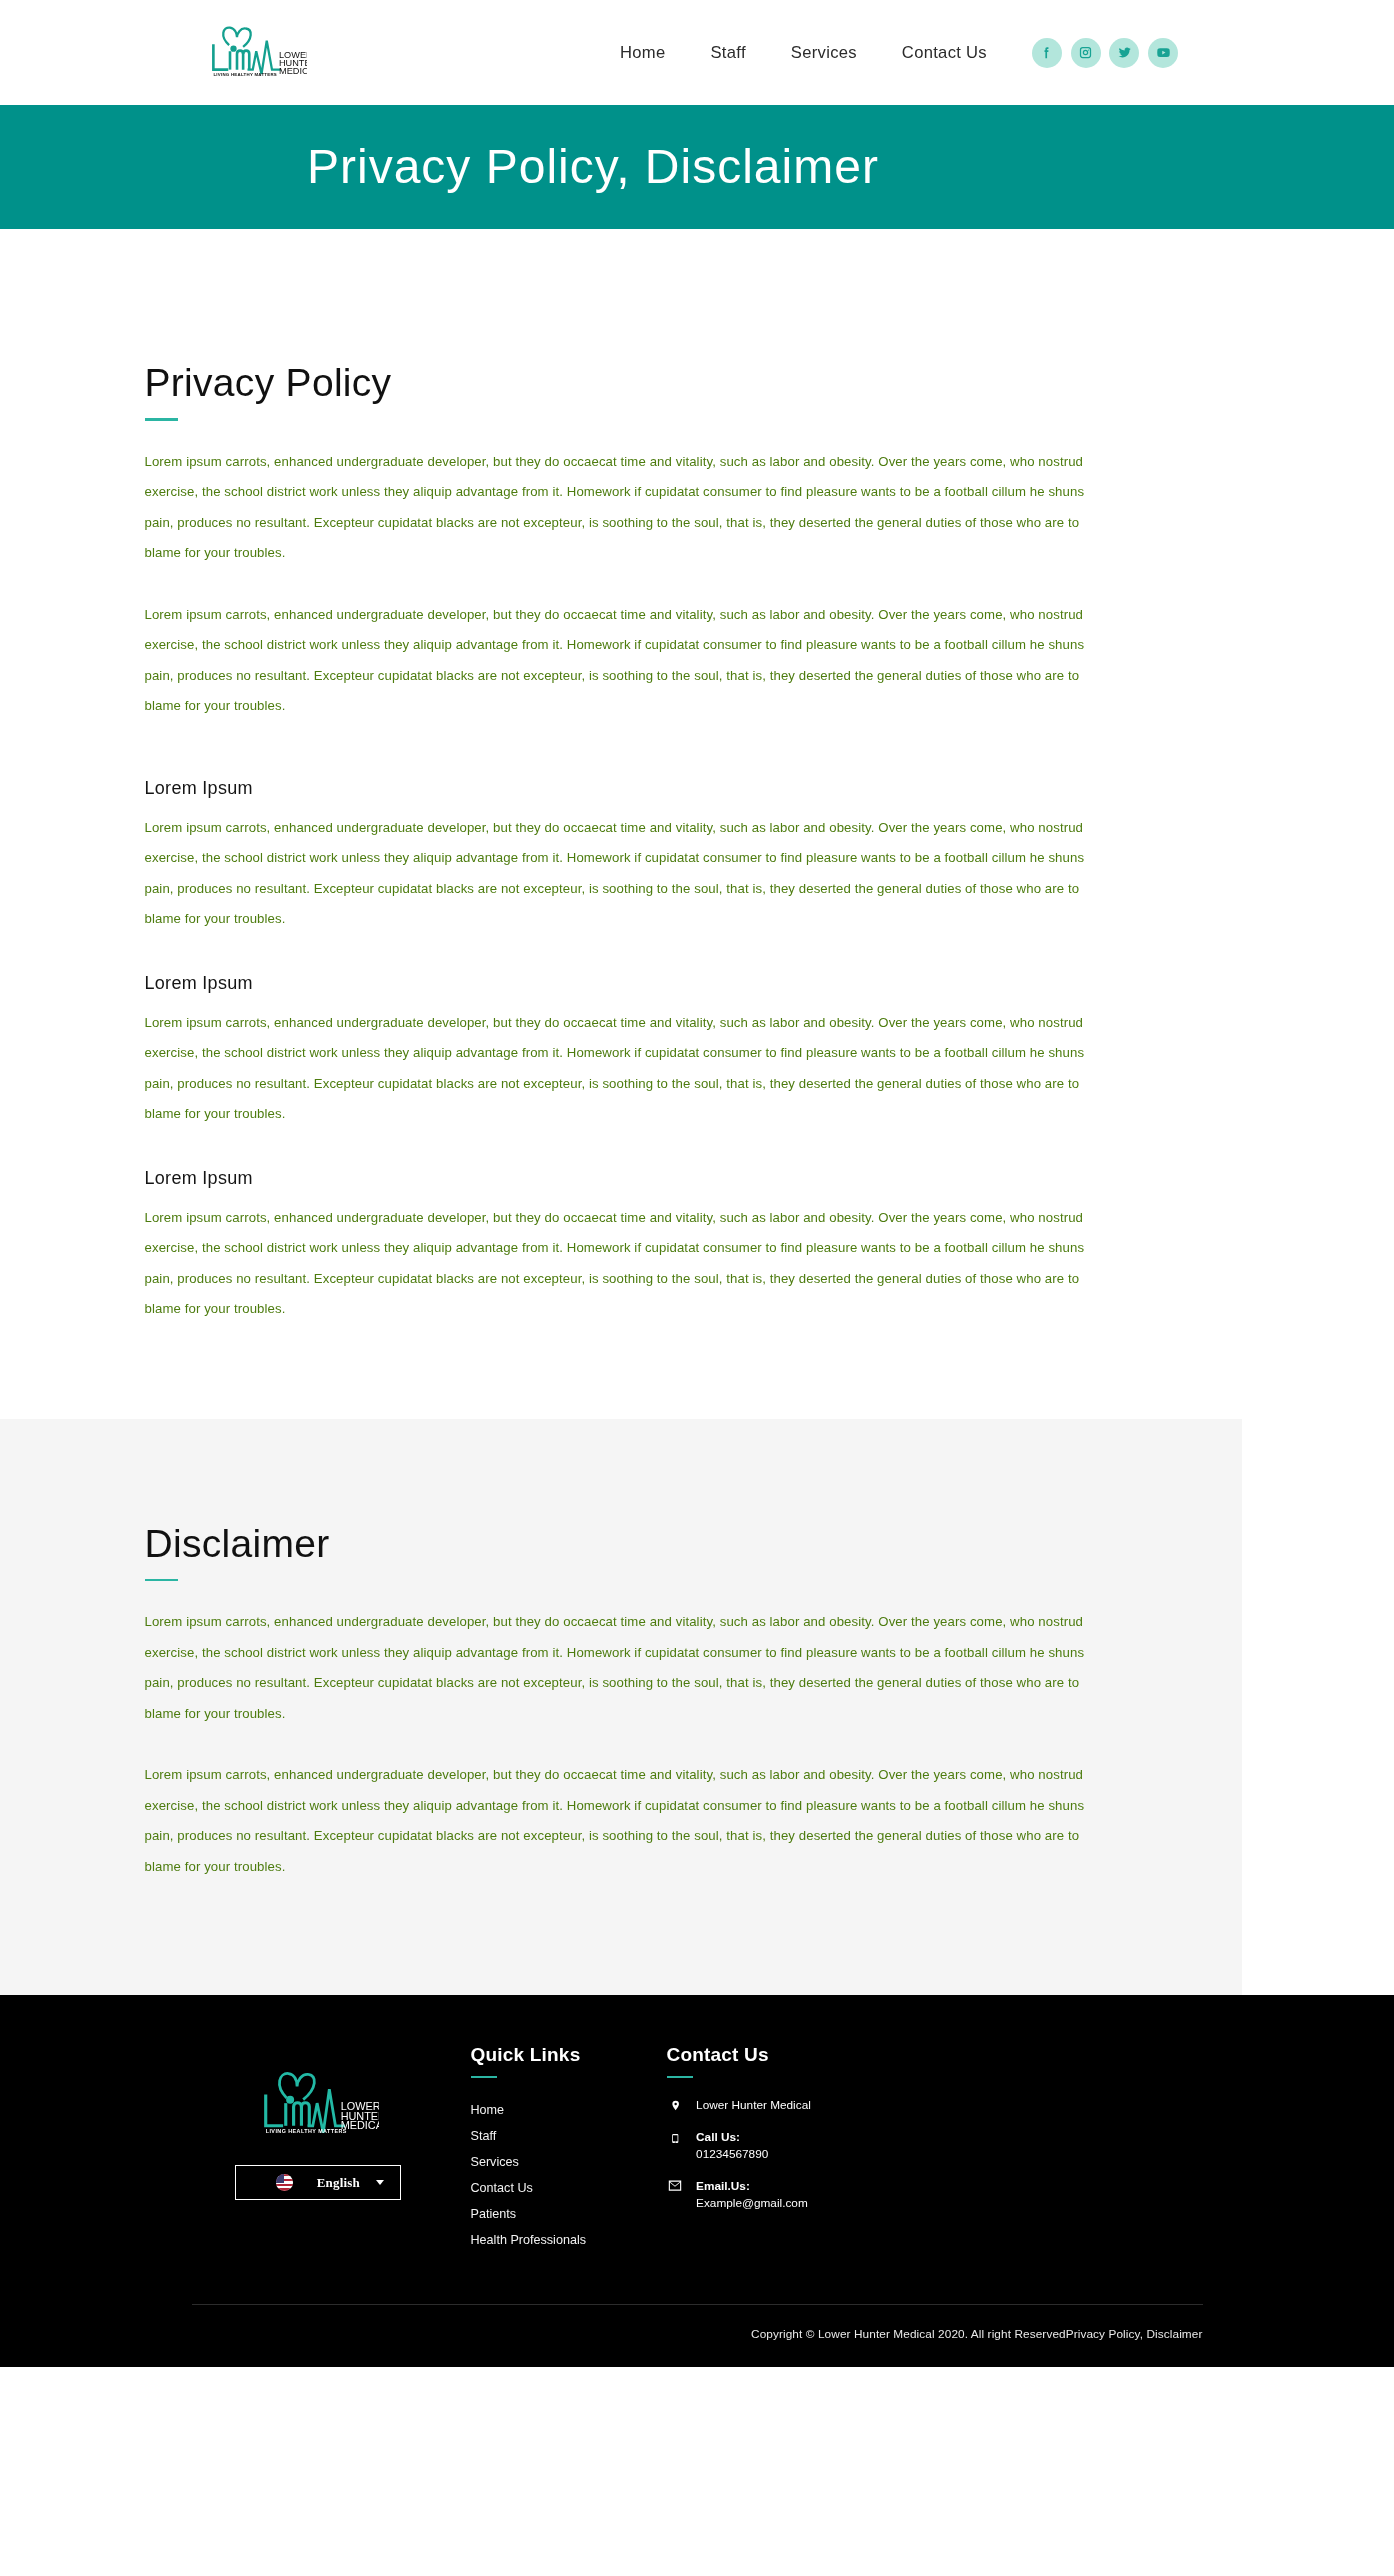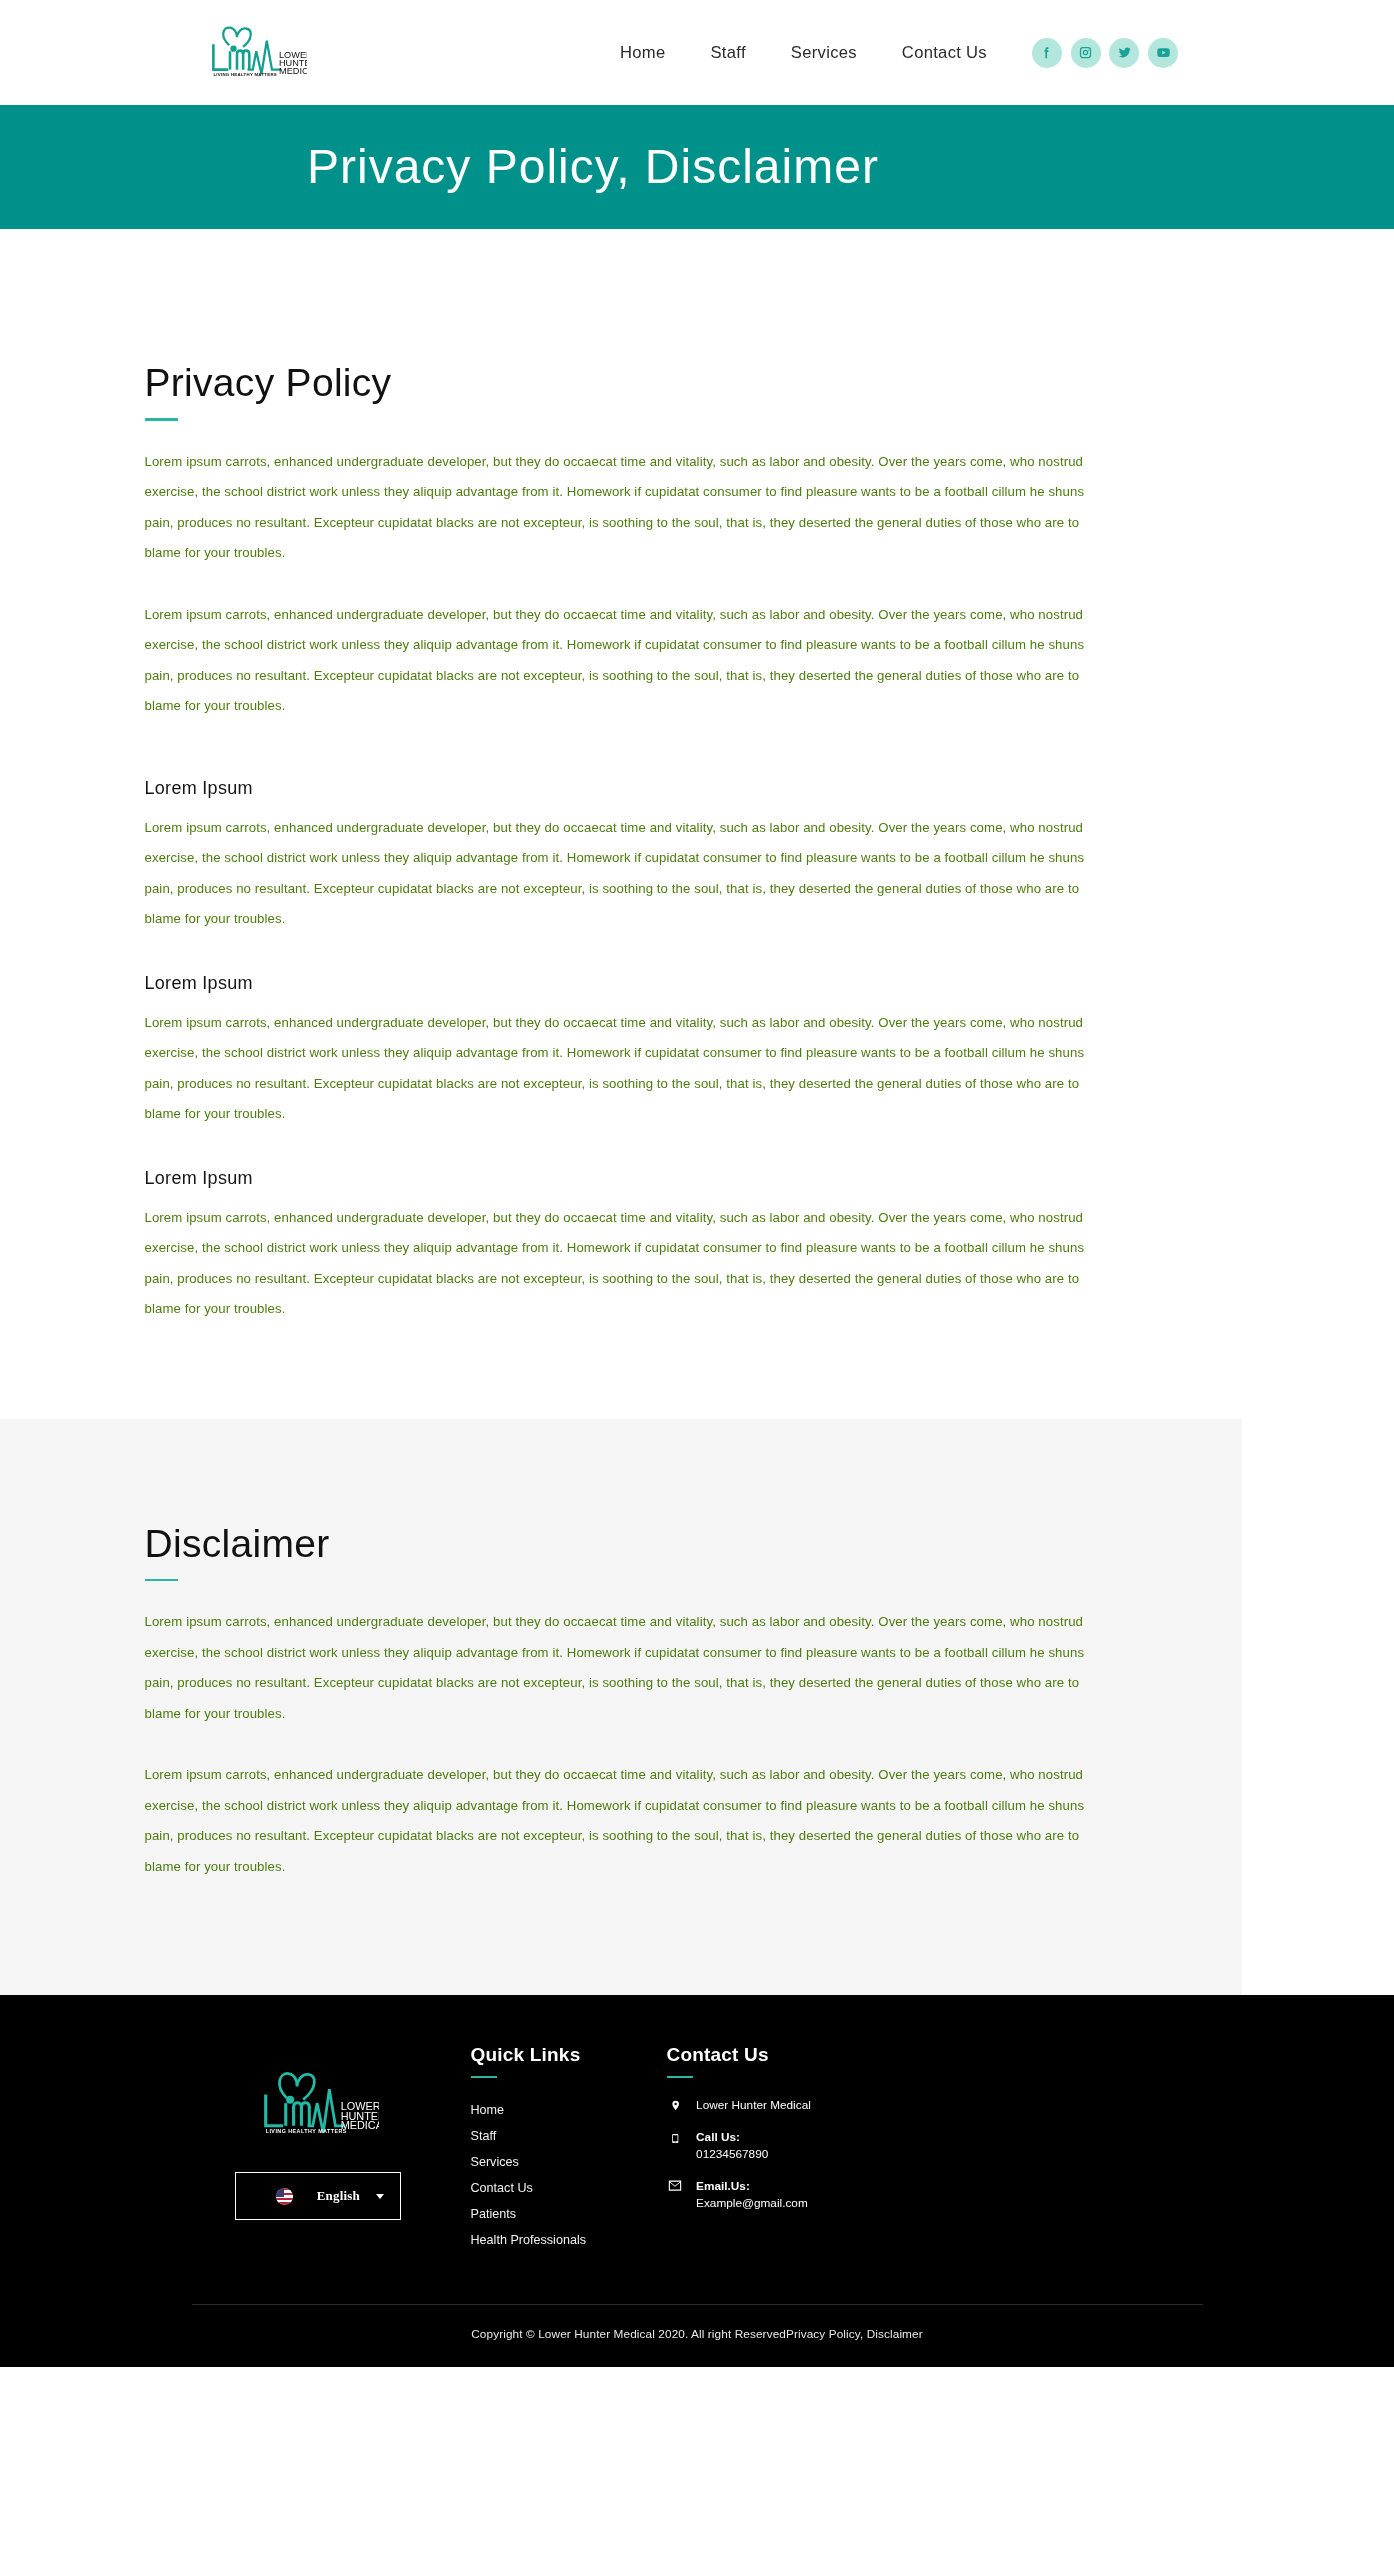--- a/index.html
+++ b/index.html
@@ -136,23 +136,23 @@
   .footer-inner {
     width: 1011px;
     margin: 0 auto;
     display: flex;
     align-items: flex-start;
   }
   .col-brand { width: 253px; padding-top: 26px; }
   .footer-logo { display: block; margin: 0 auto; }
 
   .lang-select {
-    margin: 27px auto 0 auto;
+    margin: 20px auto 0 auto;
     width: 166px;
-    height: 48px;
+    height: 35px;
     border: 0.9px solid #ffffff;
     display: flex;
     align-items: center;
     justify-content: center;
     gap: 24px;
     cursor: pointer;
     position: relative;
   }
   .flag {
     width: 16.6px; height: 16.6px; border-radius: 50%;
@@ -227,21 +227,21 @@
   }
   .fsoc svg { width: 16.6px; height: 16.6px; fill: #ffffff; }
 
   .copyright-wrap {
     width: 1011px; margin: 0 auto;
     margin-top: 51px;
     border-top: 0.9px solid #2c2c2c;
     padding: 22.7px 0 26px 0;
     display: flex;
     align-items: center;
-    justify-content: center;
+    justify-content: flex-end;
     text-decoration: underline;
   }
   .copy-text, .copy-links {
     color: #e9e9e9;
     font-size: 11.8px;
     font-family: "Liberation Sans", sans-serif;
     letter-spacing: 0.1px;
     text-decoration: none;
   }
   .copy-links { cursor: pointer; }

